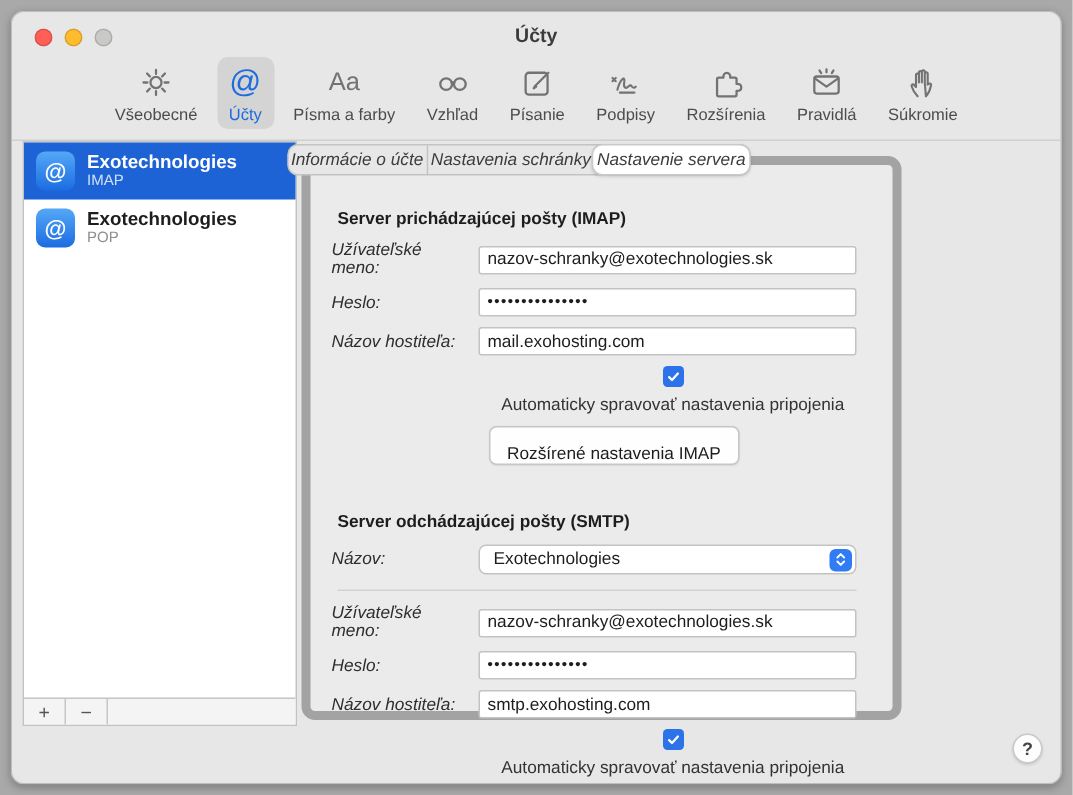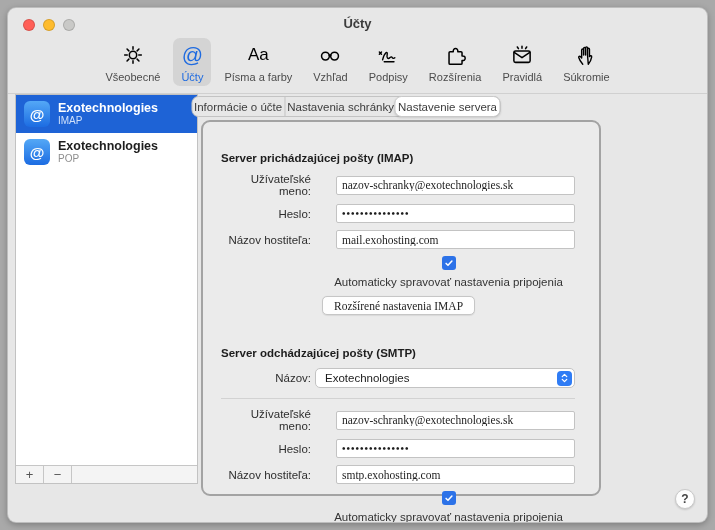--- a/index.html
+++ b/index.html
@@ -27,21 +27,21 @@
   .wtitle { text-align:center; font-size:13px; font-weight:bold; color:#3c3c3c; padding-top:8px; }
   
   .toolbar {
     display:flex; justify-content:center; align-items:flex-end; gap:5px;
     padding:6px 0 7px; border-bottom:1px solid #d0d0d0;
   }
   .titem {
     display:flex; flex-direction:column; align-items:center; justify-content:flex-end;
     padding:3px 8px 3px; border-radius:7px; color:#4c4c4c; cursor:default;
   }
-  .titem .ticon { height:28px; display:flex; align-items:center; justify-content:center; color:#000000; }
+  .titem .ticon { height:28px; display:flex; align-items:center; justify-content:center; color:#737373; }
   .titem .tlabel { font-size:11px; margin-top:2px; white-space:nowrap; }
   .titem.selected { background:#d4d4d4; }
   .titem.selected, .titem.selected .ticon { color:#1f6be0; }
   .at-glyph { font-size:21px; font-weight:500; line-height:26px; }
   .aa-glyph { font-size:17px; line-height:26px; }
   svg.tsvg { width:26px; height:26px; }
   
   .sidebar {
     position:absolute; left:7px; top:86px; width:183px; height:390px;
     background:#ffffff; border:1px solid #c2c2c2;
@@ -62,53 +62,53 @@
     position:absolute; left:0; bottom:0; width:100%; height:18px;
     background:#f4f4f4; border-top:1px solid #c6c6c6; display:flex;
   }
   .la-btn {
     width:28px; height:100%; border-right:1px solid #c6c6c6;
     font-size:13px; color:#555; display:flex; align-items:center; justify-content:center;
     cursor:default; line-height:1;
   }
   
   .panel {
-    position:absolute; left:193px; top:112px; width:400px; height:376px;
-    background:#ebebeb; border:2px solid #a3a3a3; border-radius:9px;
+    position:absolute; left:193px; top:96px; width:400px; height:376px;
+    background:#ebebeb; border:6px solid #a3a3a3; border-radius:9px;
   }
   .tabs {
     position:absolute; top:88px; left:50%; transform:translateX(-12px) translateX(-50%);
     display:flex; align-items:stretch; height:21px;
     background:#e7e7e7; border:1px solid #c3c3c3; border-radius:7px; z-index:5;
   }
   .tab {
     font-size:11.5px; color:#3c3c3c; padding:0 2px; display:flex; align-items:center;
-    white-space:nowrap; cursor:default;
+    white-space:nowrap; cursor:default;font-style:italic;
   }
   .tab.sep { border-left:1px solid #c3c3c3; }
   .tab.selected {
     background:#fff; border:1px solid #c9c9c9; border-radius:7px; margin:-1px;
     box-shadow:0 1px 2px rgba(0,0,0,.12);
   }
   .panel-inner { padding:30px 24px 0 14px; font-size:11.5px; }
   .sect { font-weight:bold; font-size:11.5px; color:#1d1d1d; margin:0 0 9px 4px; }
   .frow { display:flex; align-items:center; margin-bottom:7px; }
-  .frow .flabel { width:98px; text-align:right; padding-right:4px; color:#2e2e2e; flex:0 0 98px; }
+  .frow .flabel { width:98px; text-align:left; padding-right:4px; color:#2e2e2e; flex:0 0 98px;font-style:italic; }
   .tfield {
     flex:1; height:19px; background:#fff; border:1px solid #c3c3c3; border-radius:2px;
-    font-size:11.5px; font-family:Liberation Serif, serif; color:#1d1d1d; padding:0 5px; outline:none;margin-left:21px;
+    font-size:11.5px; font-family:Liberation Sans, sans-serif; color:#1d1d1d; padding:0 5px; outline:none;
   }
   .tfield.pw { letter-spacing:1px; font-size:10px; font-weight:bold; }
   .chk-row { display:flex; align-items:center; gap:6px; margin:2px 0 8px 105px;flex-direction:column; }
   .chk {
     width:14px; height:14px; border-radius:3px; background:#2c72e8;
     display:flex; align-items:center; justify-content:center; flex:0 0 14px;
   }
   .push-btn {
-    margin-left:105px; height:19px; padding:2px 11px; font-size:11.5px; font-family:Liberation Serif, serif;
+    margin-left:105px; height:19px; padding:12px 11px; font-size:11.5px; font-family:Liberation Sans, sans-serif;
     background:#fefefe; border:1px solid #c6c6c6; border-radius:5px; color:#1d1d1d;
     box-shadow:0 0.5px 1px rgba(0,0,0,.08); cursor:default;
   }
   .sect.smtp { margin-top:32px; }
   .popup {
     flex:1; height:20px; background:#fff; border:1px solid #c3c3c3; border-radius:5px;
     display:flex; align-items:center; padding:0 2px 0 9px; position:relative; cursor:default;
   }
   .popup-value { flex:1; font-size:11.5px; color:#1d1d1d; }
   .stepper {
@@ -168,20 +168,29 @@
       <span class="ticon">
         <svg class="tsvg" viewBox="0 0 24 24" fill="none" stroke="currentColor" stroke-width="1.4" stroke-linecap="round">
           <circle cx="7.8" cy="13" r="3.6"></circle>
           <circle cx="16.2" cy="13" r="3.6"></circle>
           <path d="M11.2 12.2a1.6 1.6 0 0 1 1.6 0"></path>
         </svg>
       </span>
       <span class="tlabel">Vzhľad</span>
     </div>
 
+    <div class="titem">
+      <span class="ticon">
+        <svg class="tsvg" viewBox="0 0 24 24" fill="none" stroke="currentColor" stroke-width="1.4" stroke-linecap="round" stroke-linejoin="round">
+          <rect x="5" y="6" width="13.5" height="13.5" rx="2"></rect>
+          <path d="M10.5 14.5L19 6M10 15.5l1.5-1"></path>
+        </svg>
+      </span>
+      <span class="tlabel">Písanie</span>
+    </div>
 
     <div class="titem">
       <span class="ticon">
         <svg class="tsvg" viewBox="0 0 24 24" fill="none" stroke="currentColor" stroke-width="1.3" stroke-linecap="round">
           <path d="M4 9.2l2 2M6 9.2l-2 2"></path>
           <path d="M7 16.5c1.8-6.8 5-9 4.2-4.6-.6 3.2.9 4.3 2.7 2.4 1-.9 1.6-.6 2 .2.5.8 1.6.9 2.4.1"></path>
           <path d="M8.5 18.2h9"></path>
         </svg>
       </span>
       <span class="tlabel">Podpisy</span>

